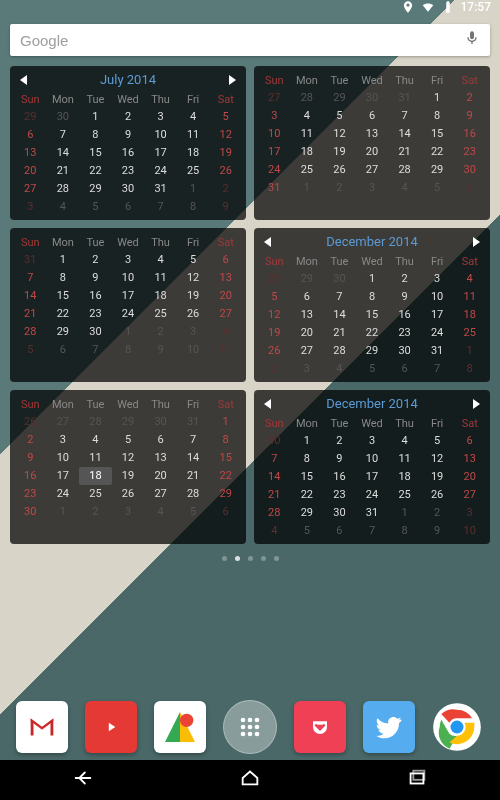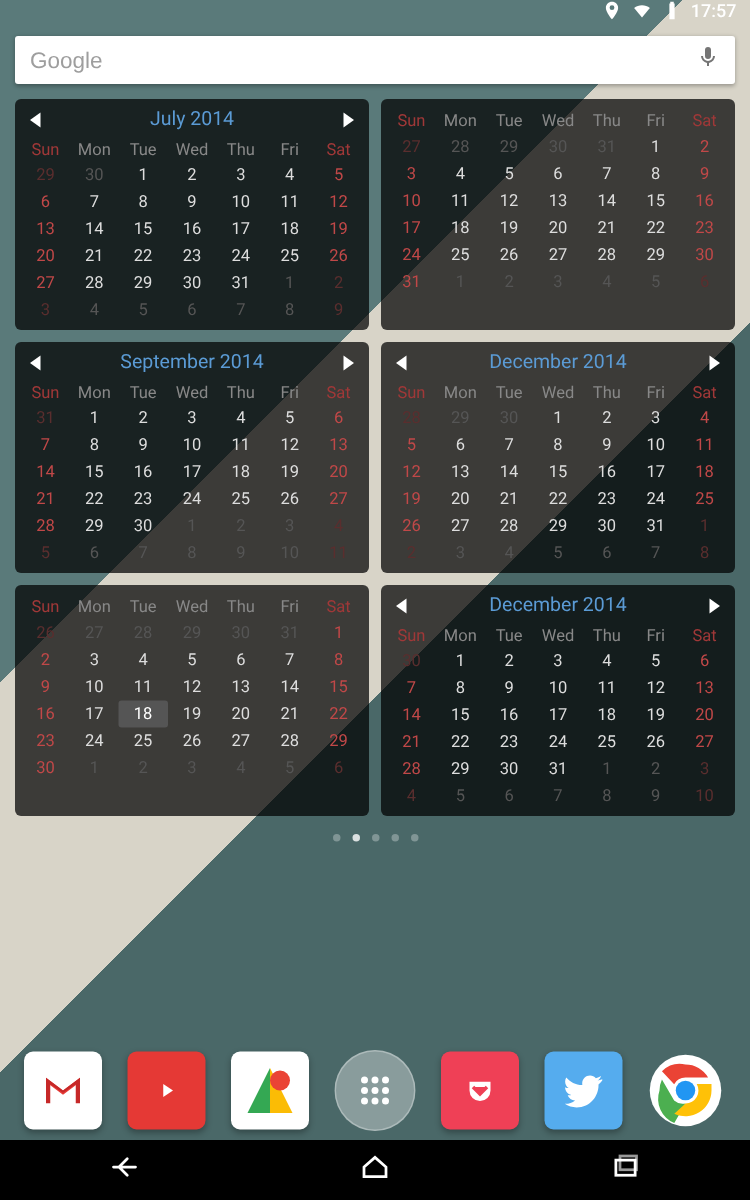--- a/index.html
+++ b/index.html
@@ -239,25 +239,20 @@
         <span class="reg weekend">31</span>
         <span class="dim">1</span>
         <span class="dim">2</span>
         <span class="dim">3</span>
         <span class="dim">4</span>
         <span class="dim">5</span>
         <span class="dim weekend">6</span>
       </div>
     </div>
     <div class="month">
-      <div class="month-header">
-        <div class="nav-arrow nav-left"></div>
-        <div class="month-title">September 2014</div>
-        <div class="nav-arrow nav-right"></div>
-      </div>
       <div class="dow-row">
         <span class="weekend">Sun</span>
         <span>Mon</span>
         <span>Tue</span>
         <span>Wed</span>
         <span>Thu</span>
         <span>Fri</span>
         <span class="weekend">Sat</span>
       </div>
       <div class="day-row">

